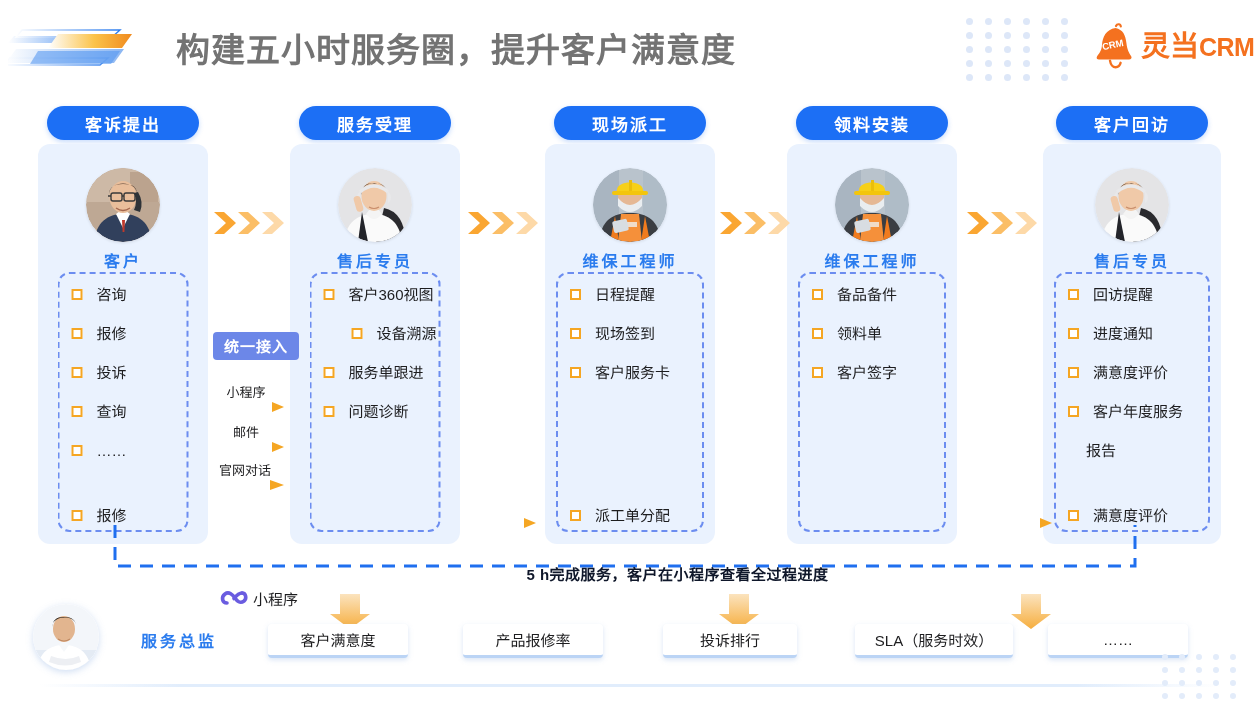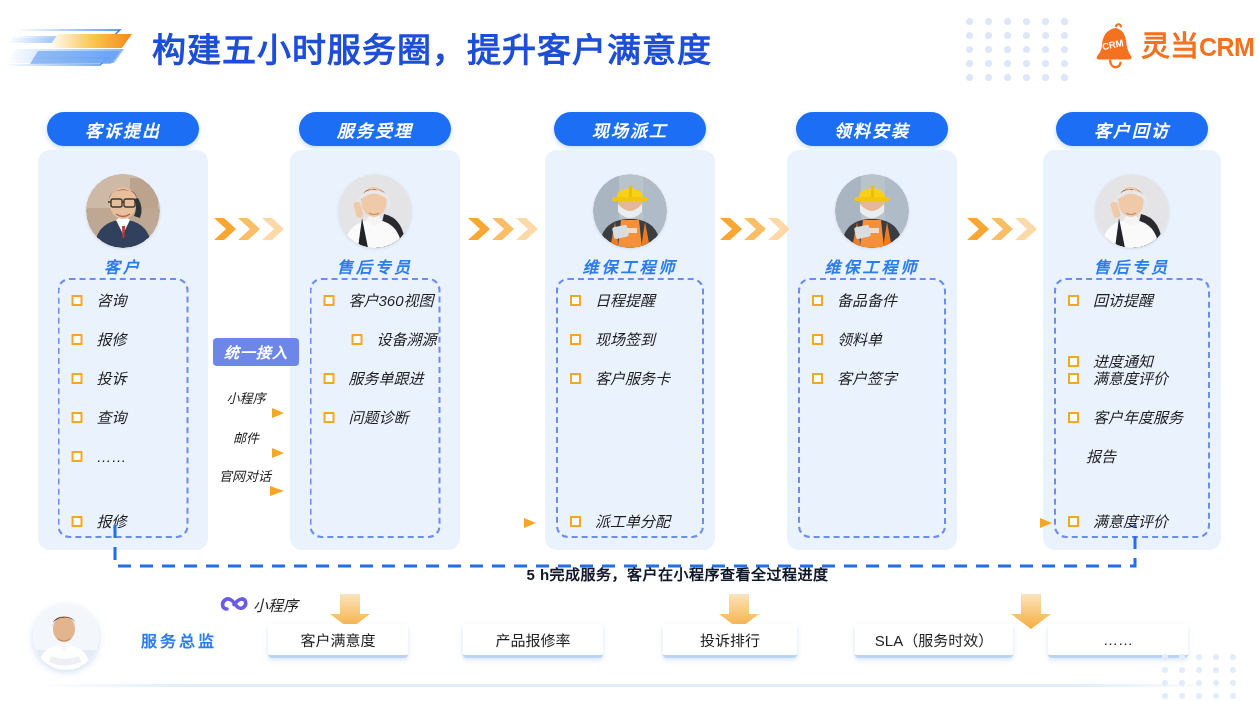--- a/index.html
+++ b/index.html
@@ -8,38 +8,38 @@
   body{
     width:1259px; height:701px;
     font-family:"Liberation Sans","DejaVu Sans",sans-serif;
     position:relative; overflow:hidden;
     color:#222;
   }
   
   .header{ position:absolute; left:0; top:0; width:1259px; height:96px; }
   .deco-stripes{ position:absolute; left:8px; top:18px; width:140px; height:60px; }
   .title{
-    position:absolute; left:152px; top:23px;
+    position:absolute; left:176px; top:23px;
     font-size:34px; font-weight:bold; letter-spacing:1px;
-    color:#1d4ed8; white-space:nowrap;
+    color:#737373; white-space:nowrap;
     font-family:"Liberation Sans","DejaVu Sans",sans-serif;
   }
   .dotgrid{ position:absolute; left:966px; top:18px; width:120px; height:66px; }
   .dotgrid i{
     position:absolute; width:7px; height:7px; border-radius:50%;
     background:#DDE7F8;
   }
   .brand{ position:absolute; left:1093px; top:22px; height:48px; display:flex; align-items:center; gap:4px; }
   .brand-mark{ width:44px; height:46px; }
   .brand-text{ font-size:29px; font-weight:bold; color:#F4711F; letter-spacing:0px;
                font-family:"Liberation Sans","DejaVu Sans",sans-serif; line-height:1; }
   .brand-text .en{ font-size:25px; letter-spacing:-0.5px; }
 
   
-  .flow{ position:absolute; left:0; top:106px; width:1139px; height:450px;font-style:italic; }
+  .flow{ position:absolute; left:0; top:100px; width:1139px; height:450px; }
   .col{ position:absolute; top:0; }
   .col-pill{
     position:relative; margin:6px auto 0; height:34px; min-width:152px;
     background:#1C6FF5; border-radius:17px;
     color:#fff; font-size:17px; font-weight:bold; letter-spacing:2px;
     display:flex; align-items:center; justify-content:center;
     box-shadow:0 2px 5px rgba(28,111,245,.25);
     width:fit-content; padding:0 22px;
   }
   .col-body{
@@ -428,21 +428,21 @@
             <rect x="17" y="28" width="7" height="16" rx="3.2" fill="#F0C9A8" transform="rotate(-16 20 36)"></rect>
           </g>
         </svg>
       </div>
       <div class="role">售后专员</div>
       <div class="dashbox" style="width:156px; height:260px;">
         <div class="item" style="left:12px; top:11px;justify-content:space-between;">
             <span class="ck"></span>
             <span>回访提醒</span>
           </div>
-        <div class="item" style="left:12px; top:50px;margin-top:22px;">
+        <div class="item" style="left:12px; top:50px;">
             <span class="ck"></span>
             <span>进度通知</span>
           </div>
         <div class="item" style="left:12px; top:89px;">
             <span class="ck"></span>
             <span>满意度评价</span>
           </div>
         <div class="item" style="left:12px; top:128px;">
             <span class="ck"></span>
             <span>客户年度服务</span>

